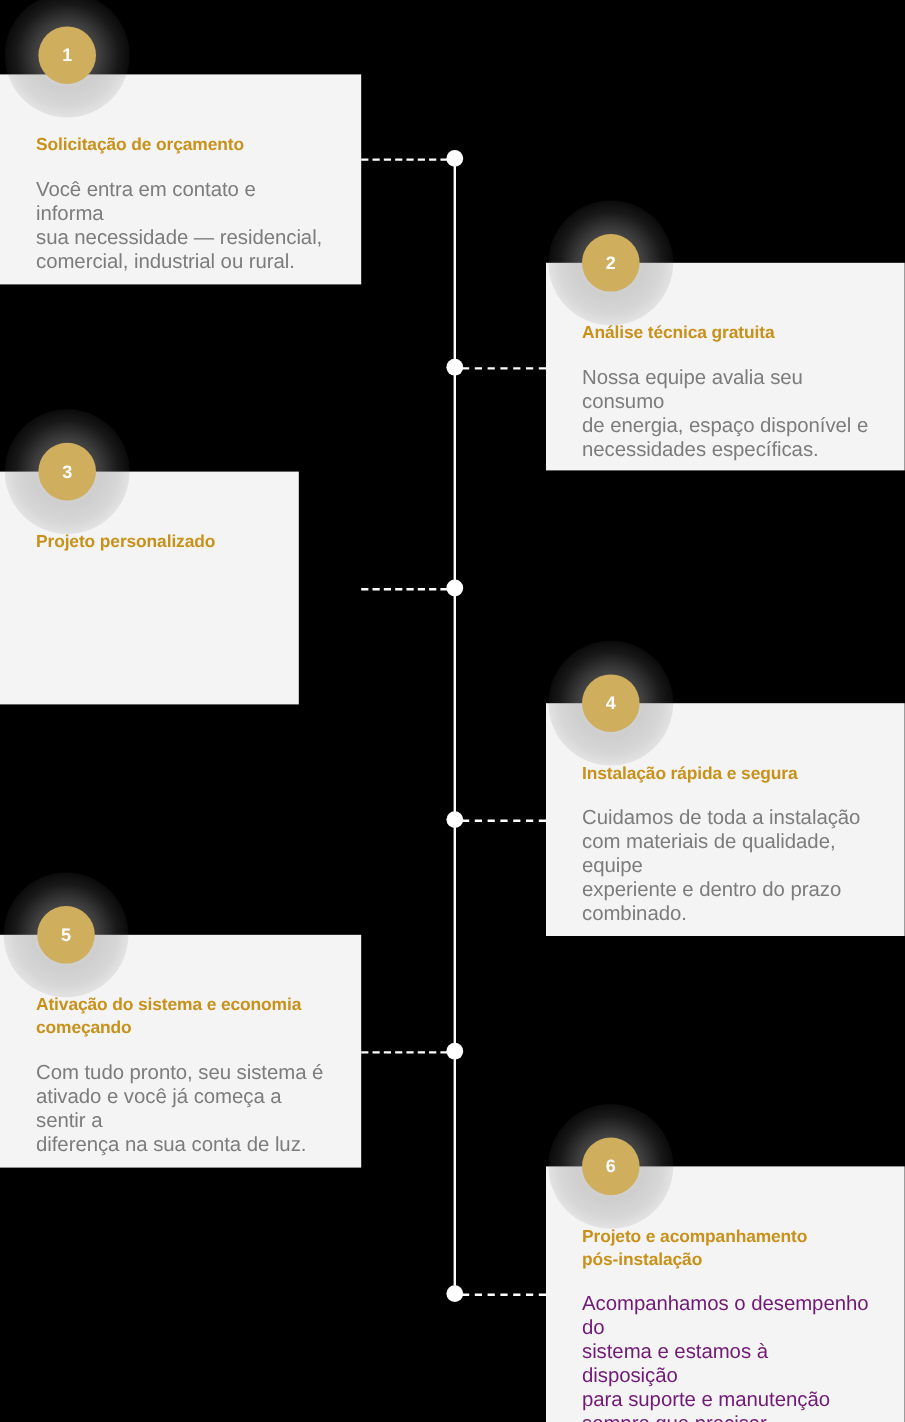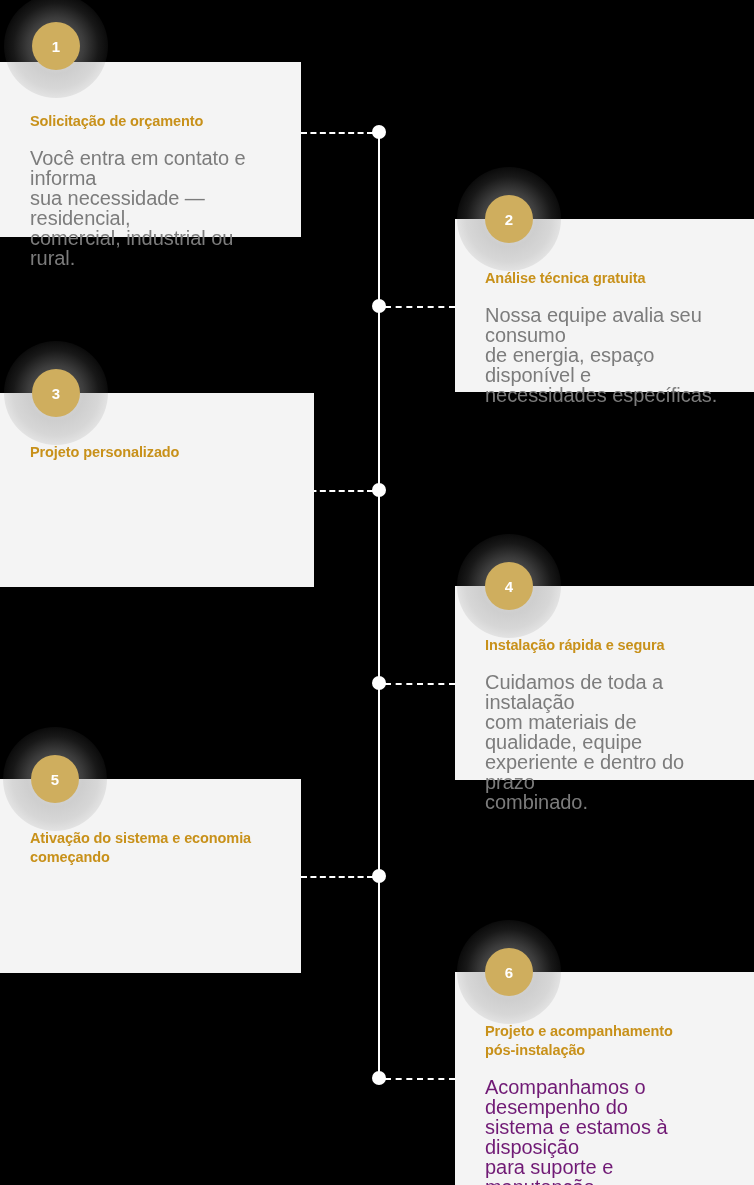--- a/index.html
+++ b/index.html
@@ -71,21 +71,21 @@
     font-size: 14.5px;
     font-weight: bold;
     line-height: 19px;
     letter-spacing: -0.1px;
     margin: 0 0 17px 0;
     white-space: pre-line;
   }
 
   .card-text {
     color: #7c7c7c;
-    font-size: 20px;
+    font-size: 17px;
     font-weight: normal;
     line-height: 20px;
     letter-spacing: -0.05px;
     margin: 0;
     white-space: pre-line;
   }
 
   
   .badge-wrap {
     position: absolute;
@@ -156,21 +156,21 @@
 de energia, espaço disponível e
 necessidades específicas.</div>
       </div>
     </div>
     <div class="badge-wrap" style="left: 485px; top: 195px;">
       <div class="badge-glow"></div>
       <div class="badge" style="background: rgb(207, 174, 94); color: rgb(255, 255, 255);">2</div>
     </div>
     <div class="rail-dot" style="left: 379px; top: 306px; background: rgb(255, 255, 255);"></div>
     <div class="connector" style="left: 301px; top: 490px; width: 72px; border-top-color: rgb(255, 255, 255);"></div>
-    <div class="card left" style="left: 0px; top: 393px; width: 314px; height: 194px; background: rgb(244, 244, 244);">
+    <div class="card left" style="left: 0px; top: 393px; width: 249px; height: 194px; background: rgb(244, 244, 244);">
       <div class="card-body" style="padding-top: 50px;">
         <div class="card-title" style="color: rgb(200, 145, 26);">Projeto personalizado</div>
       </div>
     </div>
     <div class="badge-wrap" style="left: 32px; top: 369px;">
       <div class="badge-glow"></div>
       <div class="badge" style="background: rgb(207, 174, 94); color: rgb(255, 255, 255);">3</div>
     </div>
     <div class="rail-dot" style="left: 379px; top: 490px; background: rgb(255, 255, 255);"></div>
     <div class="connector" style="left: 385px; top: 683px; width: 70px; border-top-color: rgb(255, 255, 255);"></div>
@@ -186,20 +186,23 @@
     <div class="badge-wrap" style="left: 485px; top: 562px;">
       <div class="badge-glow"></div>
       <div class="badge" style="background: rgb(207, 174, 94); color: rgb(255, 255, 255);">4</div>
     </div>
     <div class="rail-dot" style="left: 379px; top: 683px; background: rgb(255, 255, 255);"></div>
     <div class="connector" style="left: 301px; top: 876px; width: 72px; border-top-color: rgb(255, 255, 255);"></div>
     <div class="card left" style="left: 0px; top: 779px; width: 301px; height: 194px; background: rgb(244, 244, 244);">
       <div class="card-body" style="padding-top: 50px;">
         <div class="card-title" style="color: rgb(200, 145, 26);">Ativação do sistema e economia
 começando</div>
+        <div class="card-text" style="color: rgb(124, 124, 124);">Com tudo pronto, seu sistema é
+ativado e você já começa a sentir a
+diferença na sua conta de luz.</div>
       </div>
     </div>
     <div class="badge-wrap" style="left: 31px; top: 755px;">
       <div class="badge-glow"></div>
       <div class="badge" style="background: rgb(207, 174, 94); color: rgb(255, 255, 255);">5</div>
     </div>
     <div class="rail-dot" style="left: 379px; top: 876px; background: rgb(255, 255, 255);"></div>
     <div class="connector" style="left: 385px; top: 1078px; width: 70px; border-top-color: rgb(255, 255, 255);"></div>
     <div class="card right" style="left: 455px; top: 972px; width: 299px; height: 213px; background: rgb(244, 244, 244);">
       <div class="card-body" style="padding-top: 50px;">

